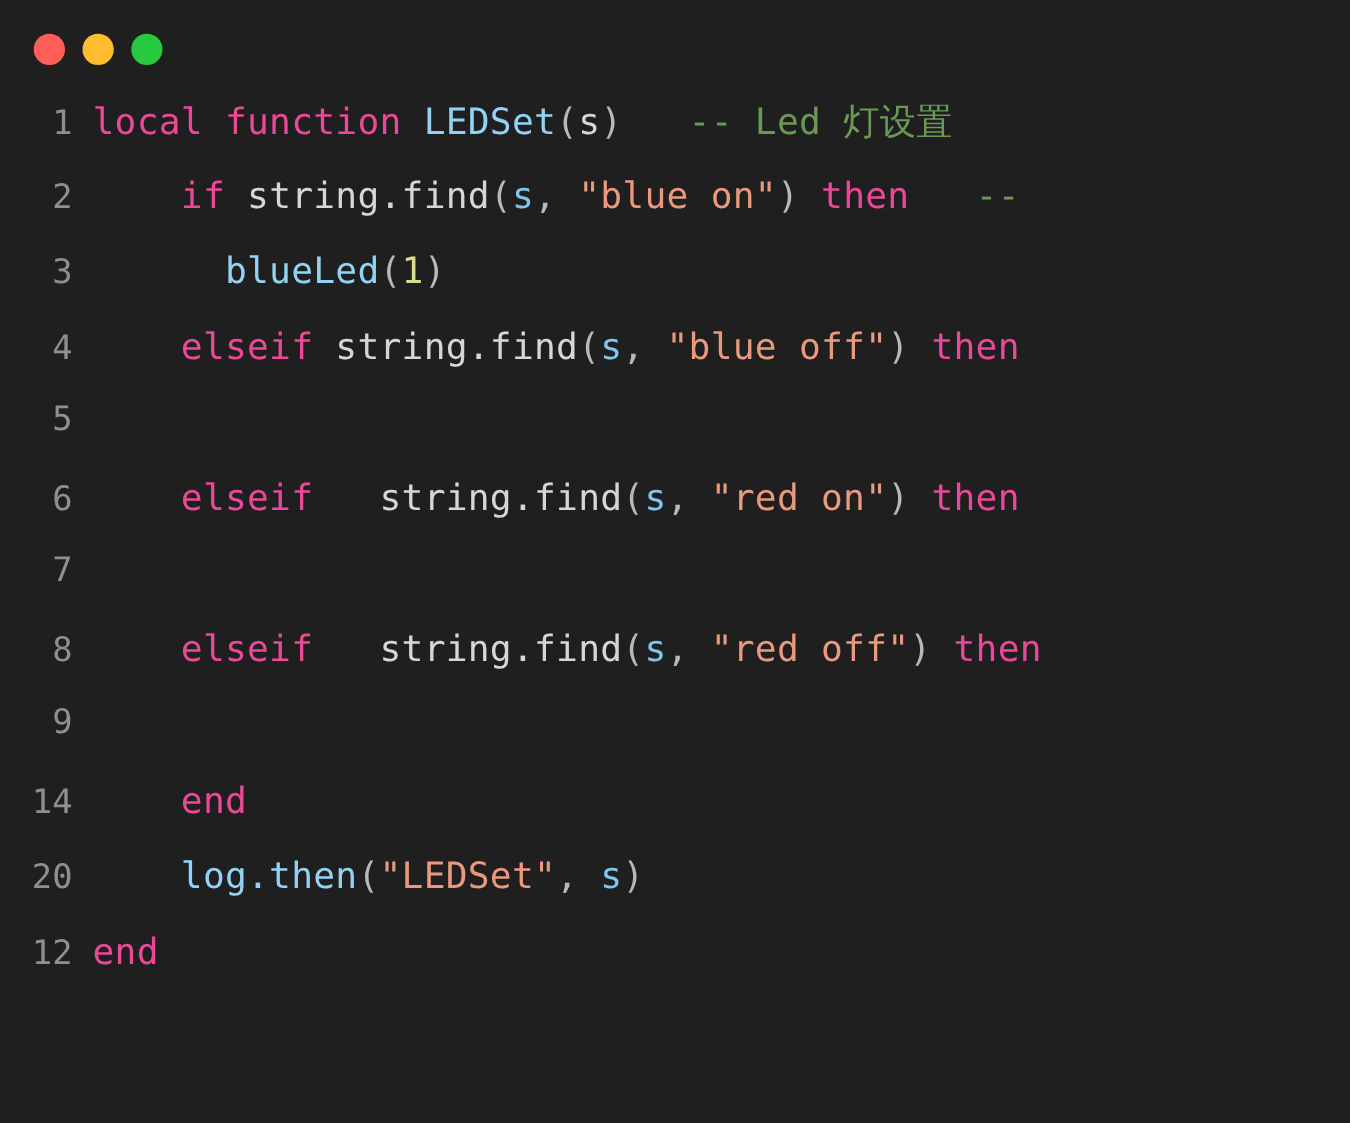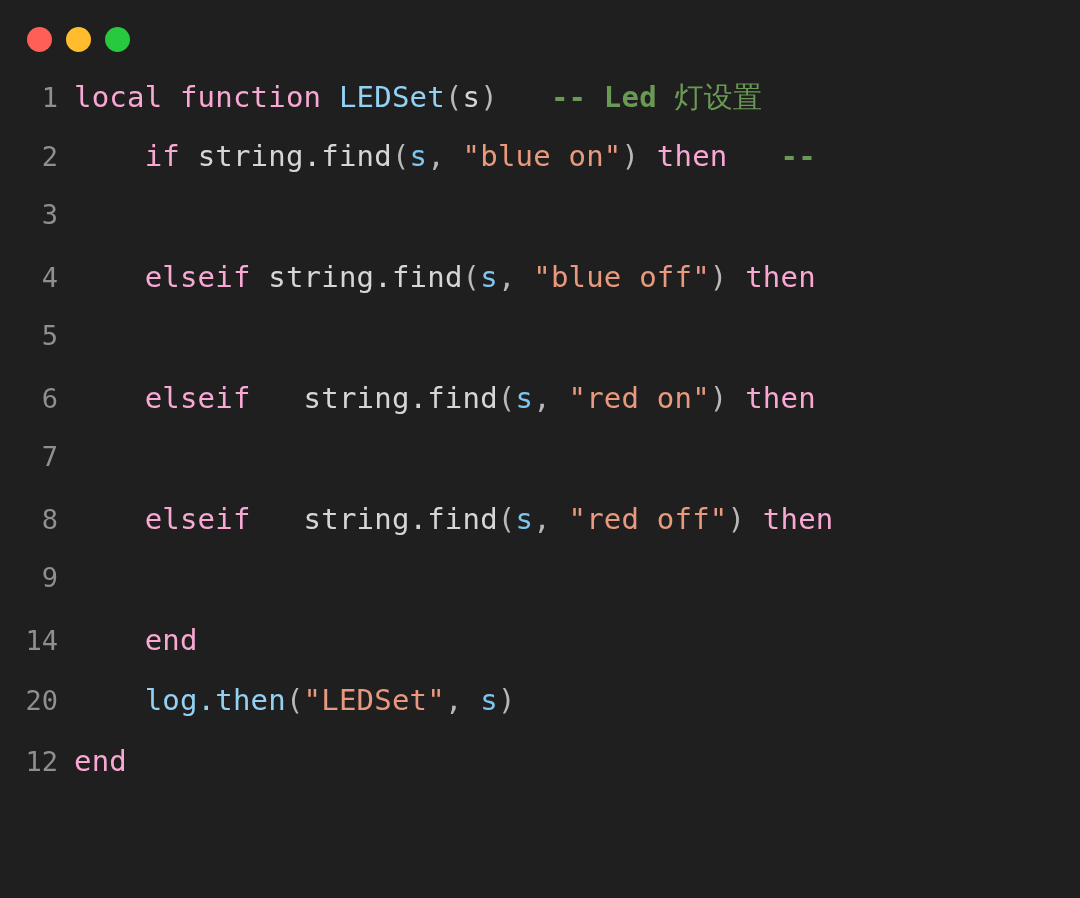--- a/index.html
+++ b/index.html
@@ -62,45 +62,45 @@
   }
   .codetext {
     padding-left: 16px;
     font-size: 29px;
     font-family: "DejaVu Sans Mono", "Liberation Mono", monospace;
     letter-spacing: 0.2px;
     white-space: pre;
   }
 
   
-  .kw   { color: #f9a8d4; }
+  .kw   { color: #ec4899; }
   .fn   { color: #93d2f3; text-align: center; }
   .plain{ color: #d6d6d6; }
   .punc { color: #b8b8b8; }
   .str  { color: #e8997e; }
   .num  { color: #d8dd8e; }
-  .cmt  { color: #6a9955; font-weight: bold; }
+  .cmt  { color: #6a9955; }
   .var  { color: #7fc6ef; }
   .cjk  { color: #6a9955; font-family: "DejaVu Sans", "Liberation Sans", sans-serif; margin-top: 12px; }
 </style>
 </head>
 <body>
 
 <div id="window">
 
   <div id="titlebar">
     <span class="dot" style="background: rgb(255, 95, 86);"></span>
     <span class="dot" style="background: rgb(255, 189, 46);"></span>
     <span class="dot" style="background: rgb(39, 201, 63);"></span>
   </div>
 
   <div id="code">
       <div class="line"><span class="lineno">1</span><span class="codetext"><span class="kw">local function </span><span class="fn">LEDSet</span><span class="punc">(</span><span class="plain">s</span><span class="punc">)</span><span class="plain">   </span><span class="cmt">-- Led </span><span class="cjk">灯设置</span></span></div>
       <div class="line"><span class="lineno">2</span><span class="codetext"><span class="plain">    </span><span class="kw">if</span><span class="plain"> </span><span class="plain">string.find</span><span class="punc">(</span><span class="var">s</span><span class="punc">, </span><span class="str">"blue on"</span><span class="punc">)</span><span class="plain"> </span><span class="kw">then</span><span class="plain">   </span><span class="cmt">--</span></span></div>
-      <div class="line"><span class="lineno">3</span></div>
+      <div class="line"><span class="lineno">3</span><span class="codetext"><span class="plain">      </span><span class="fn">blueLed</span><span class="punc">(</span><span class="num">1</span><span class="punc">)</span></span></div>
       <div class="line"><span class="lineno">4</span><span class="codetext"><span class="plain">    </span><span class="kw">elseif</span><span class="plain"> </span><span class="plain">string.find</span><span class="punc">(</span><span class="var">s</span><span class="punc">, </span><span class="str">"blue off"</span><span class="punc">)</span><span class="plain"> </span><span class="kw">then</span></span></div>
       <div class="line"><span class="lineno">5</span></div>
       <div class="line"><span class="lineno">6</span><span class="codetext"><span class="plain">    </span><span class="kw">elseif</span><span class="plain">   </span><span class="plain">string.find</span><span class="punc">(</span><span class="var">s</span><span class="punc">, </span><span class="str">"red on"</span><span class="punc">)</span><span class="plain"> </span><span class="kw">then</span></span></div>
       <div class="line"><span class="lineno">7</span></div>
       <div class="line"><span class="lineno">8</span><span class="codetext"><span class="plain">    </span><span class="kw">elseif</span><span class="plain">   </span><span class="plain">string.find</span><span class="punc">(</span><span class="var">s</span><span class="punc">, </span><span class="str">"red off"</span><span class="punc">)</span><span class="plain"> </span><span class="kw">then</span></span></div>
       <div class="line"><span class="lineno">9</span></div>
       <div class="line"><span class="lineno">14</span><span class="codetext"><span class="plain">    </span><span class="kw">end</span></span></div>
       <div class="line"><span class="lineno">20</span><span class="codetext"><span class="plain">    </span><span class="fn">log.then</span><span class="punc">(</span><span class="str">"LEDSet"</span><span class="punc">, </span><span class="var">s</span><span class="punc">)</span></span></div>
       <div class="line"><span class="lineno">12</span><span class="codetext"><span class="kw">end</span></span></div>
     </div>

